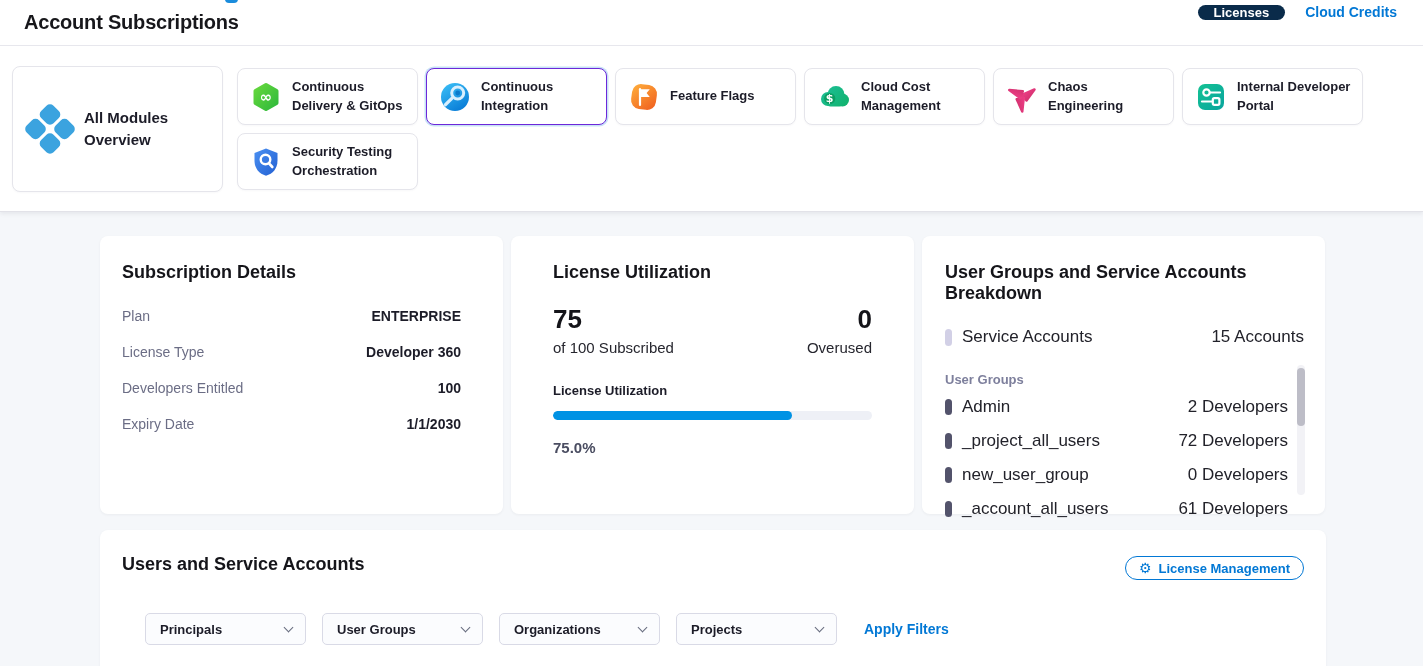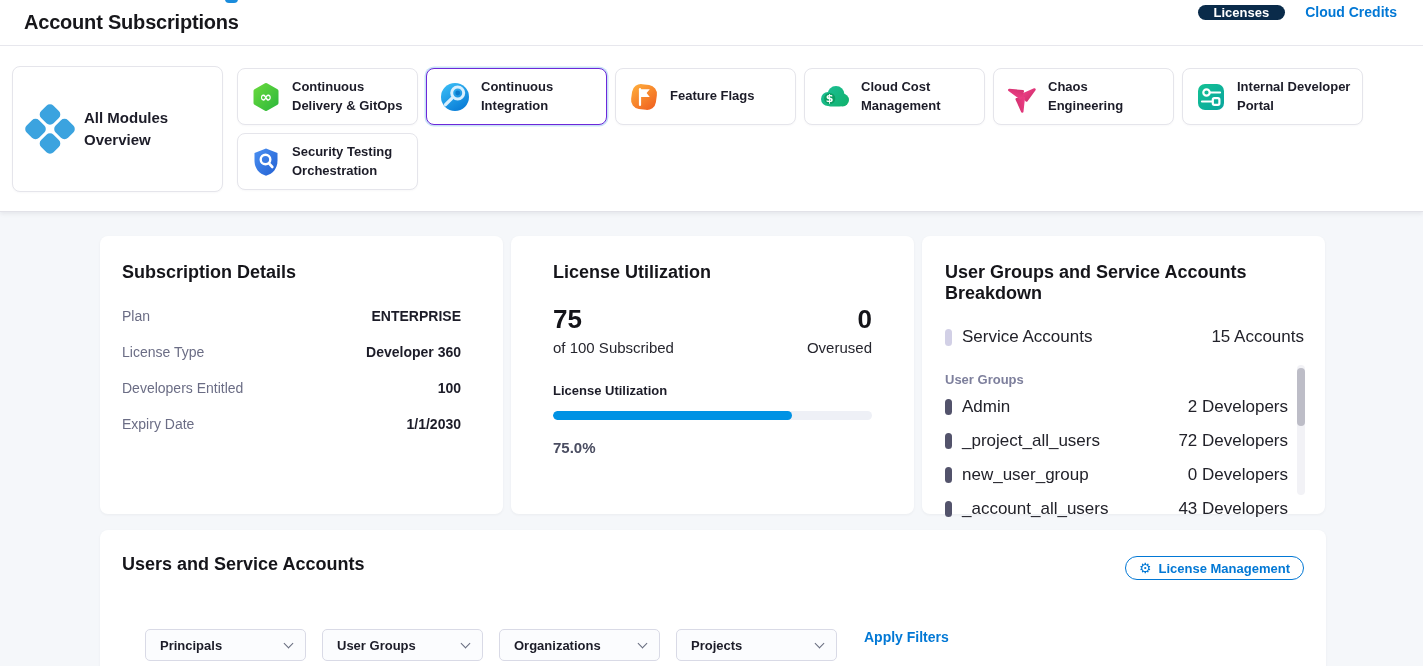--- a/index.html
+++ b/index.html
@@ -90,21 +90,21 @@
     border-radius:8px; box-shadow:0 1px 3px rgba(40,41,61,0.05); padding:24px 22px; }
   .bottom-head { display:flex; align-items:flex-start; justify-content:space-between; }
   .bottom-title { font-size:18px; font-weight:700; color:#15151A; }
   .lm-btn { display:flex; align-items:center; gap:7px; border:1px solid #0278D5; color:#0278D5;
     background:#fff; border-radius:12px; height:24px; padding:0 13px; font-size:13px;
     font-weight:600; cursor:pointer; font-family:inherit; margin-top:2px; }
   .gear { font-family:"DejaVu Sans", sans-serif; font-size:14px; line-height:1; }
   .filters-row { display:flex; align-items:center; gap:16px; margin-top:33px; margin-left:23px; }
   .select { width:161px; height:32px; border:1px solid #D9DAE6; border-radius:5px;
     background:#FBFCFE; display:flex; align-items:center; justify-content:space-between;
-    padding:0 13px 0 14px; font-size:13px; font-weight:600; color:#1C1C28; cursor:pointer;margin-top:16px; }
+    padding:0 13px 0 14px; font-size:13px; font-weight:600; color:#1C1C28; cursor:pointer; }
   .chev { width:7px; height:7px; border-right:1.6px solid #666C7E; border-bottom:1.6px solid #666C7E;
     transform:rotate(45deg); margin-top:-4px; }
   .apply-link { margin-left:11px; color:#0278D5; font-size:14px; font-weight:700; cursor:pointer; }
 </style>
 </head>
 <body>
 
 <div class="page">
 
   <div class="topbar">
@@ -329,21 +329,21 @@
             <span class="break-value">72 Developers</span>
           </div>
           <div class="break-row group-row">
             <span class="bullet dark"></span>
             <span class="break-label">new_user_group</span>
             <span class="break-value">0 Developers</span>
           </div>
           <div class="break-row group-row">
             <span class="bullet dark"></span>
             <span class="break-label">_account_all_users</span>
-            <span class="break-value">43 Developers</span>
+            <span class="break-value">61 Developers</span>
           </div>
         </div>
         <div class="vscrollbar">
           <div class="vscroll-thumb"></div>
         </div>
       </div>
     </div>
 
     <div class="bottom-card">
       <div class="bottom-head">

